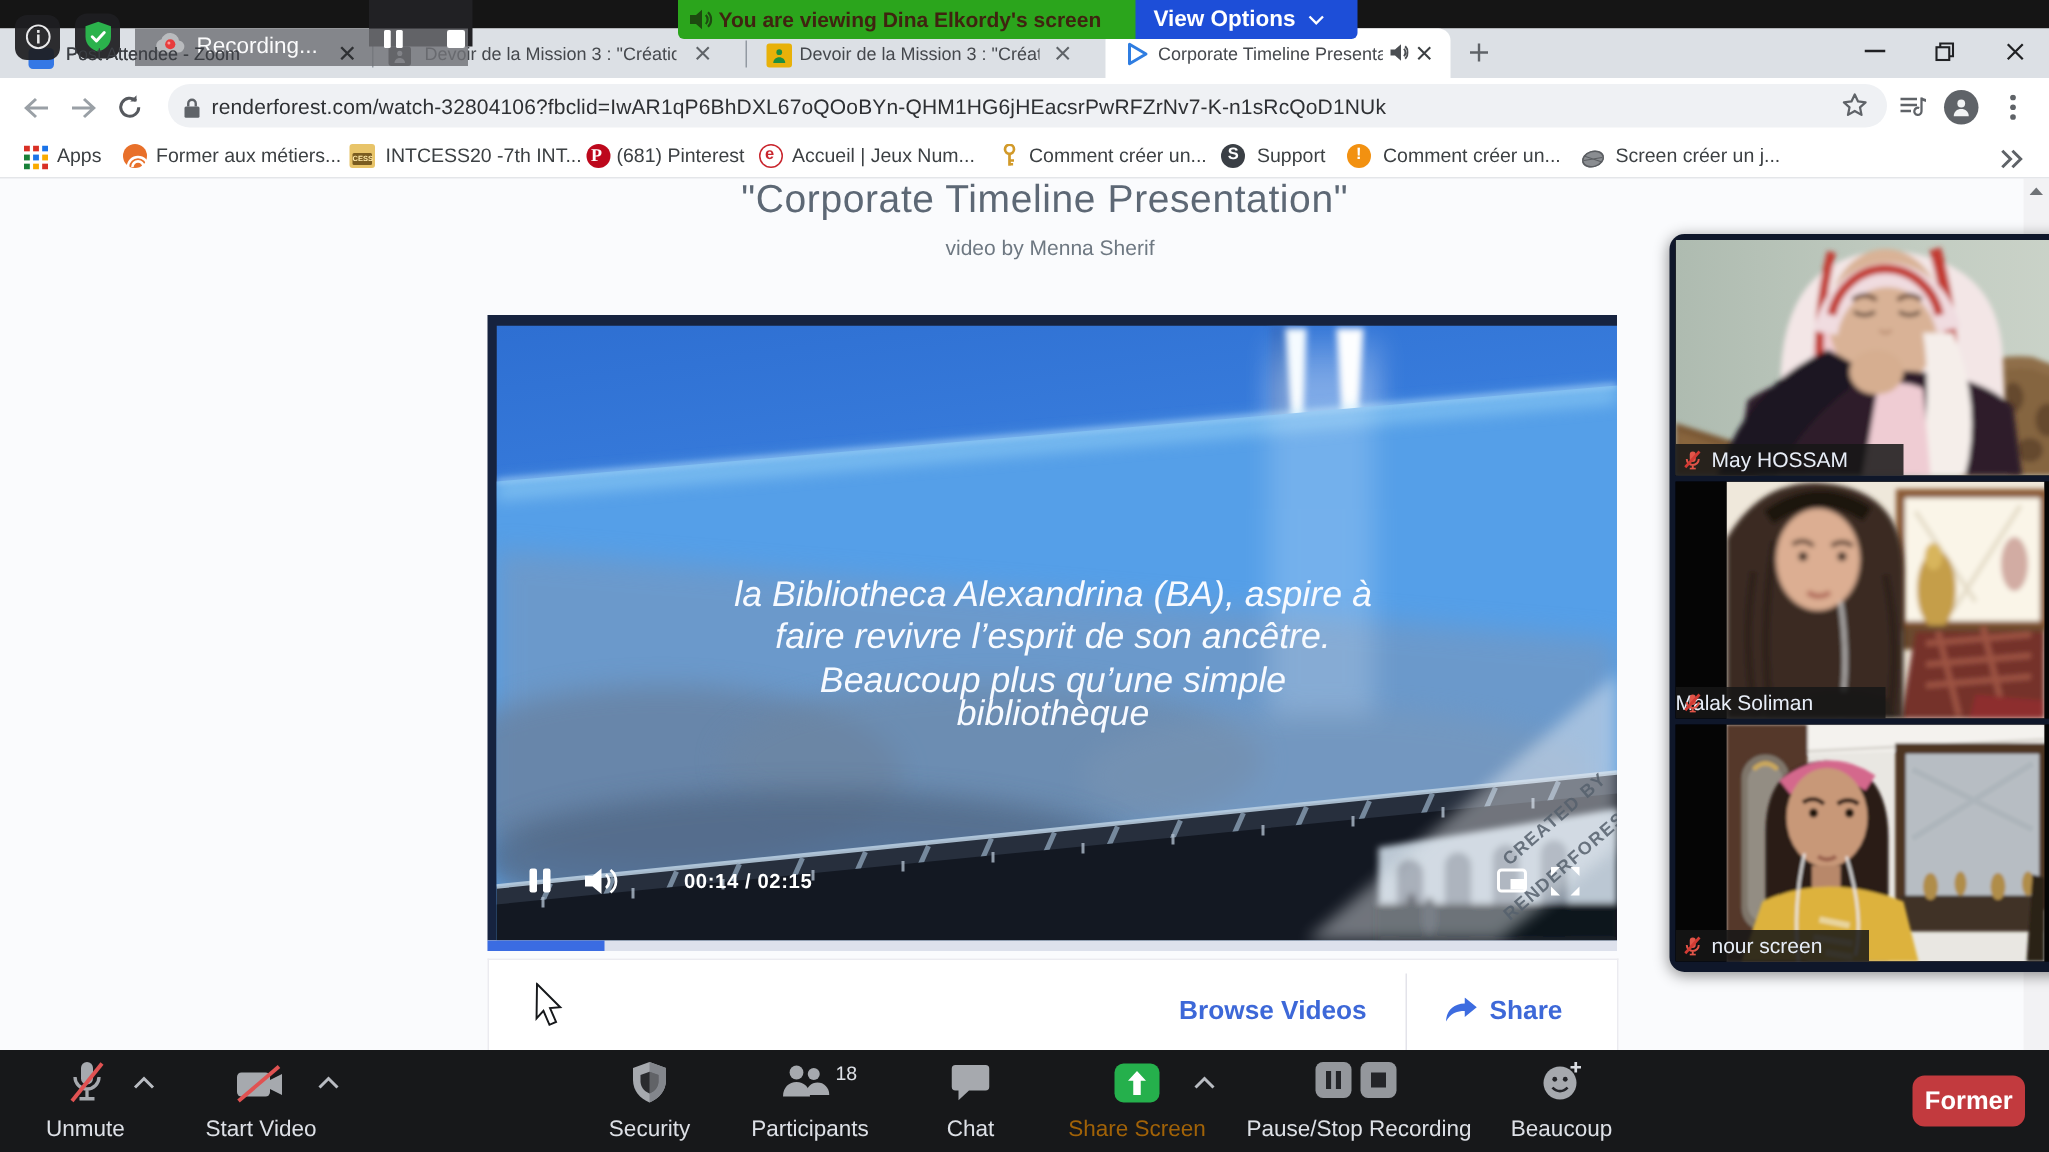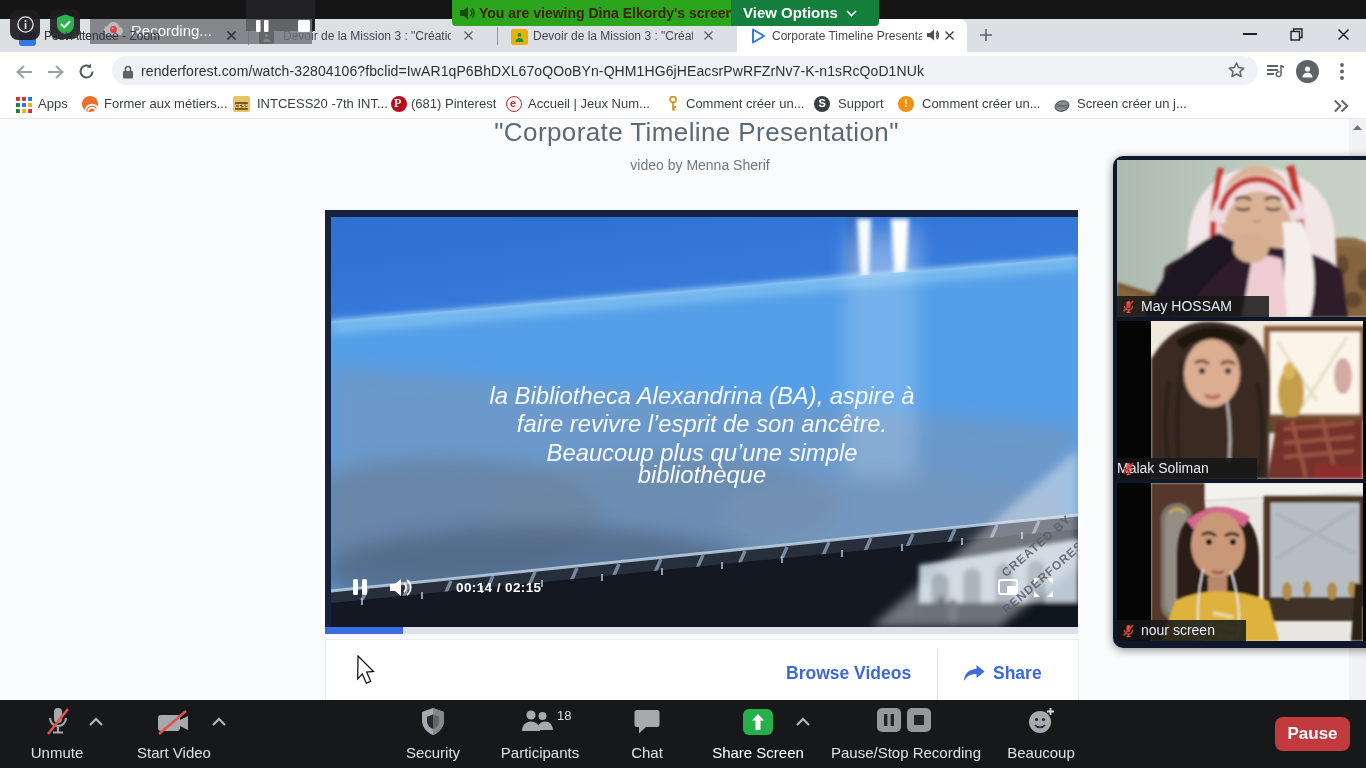--- a/index.html
+++ b/index.html
@@ -28,26 +28,26 @@
   #progress{left:325px;top:509px;width:753px;height:7px;background:#dde1ec}
   #progfill{left:0;top:0;width:78px;height:7px;background:#3b6ce2}
   #card{left:325px;top:521px;width:752px;height:61px;background:#fff;border:1px solid #ebebf0;border-bottom:none}
   #carddiv{left:611px;top:9px;width:1px;height:52px;background:#e3e3ea}
   .blue{color:#3d68d8;font-weight:bold;font-size:17.5px}
   
   #sbar{left:1349px;top:118px;width:17px;height:582px;background:#f2f2f4}
   
   #ztool{left:0;top:700px;width:1366px;height:68px;background:#17181a}
   .zlabel{position:absolute;top:44px;font-size:15px;color:#dde0e6;white-space:nowrap;text-align:center}
-  .green{color:#ffffff}
+  .green{color:#a16207}
   #leave{left:1275px;top:17px;width:75px;height:34px;background:#c23a3e;border-radius:8px;
          color:#fff;font-weight:bold;font-size:17px;text-align:center;line-height:34px}
   
   #banner-g{left:452px;top:0;width:307px;height:26px;background:#2ba51c;border-radius:0 0 0 4px}
-  #banner-d{left:731px;top:0;width:148px;height:26px;background:#15803d;border-radius:0 0 4px 0}
+  #banner-d{left:757px;top:0;width:148px;height:26px;background:#1d4ed8;border-radius:0 0 4px 0}
   #panel{left:1113px;top:156px;width:288px;height:492px;background:#0f172a;border-radius:10px;
          box-shadow:0 2px 10px rgba(0,0,0,.45)}
   .tile{position:absolute;left:4px;width:280px;background:#000;overflow:hidden}
   .nlabel{position:absolute;left:0;bottom:0;height:21px;background:rgba(22,22,22,.85);
           color:#e7edf7;font-size:14px;line-height:21px;white-space:nowrap}
 </style>
 </head>
 <body>
 <div class="abs" id="topblack"></div>
 <div class="abs" id="tabstrip">
@@ -376,21 +376,21 @@
   <div class="abs" style="left:914px;top:15px;width:10px;height:10px;background:#232428"></div>
   <div class="zlabel" style="left:830px;width:152px">Pause/Stop Recording</div>
   <svg class="abs" style="left:1028px;top:7px" width="28" height="27" viewBox="0 0 28 27">
     <circle cx="12" cy="15" r="11" fill="#a6a9ae"></circle>
     <circle cx="8.5" cy="12.5" r="1.6" fill="#232428"></circle>
       <circle cx="15.5" cy="12.5" r="1.6" fill="#232428"></circle>
     <path d="M7 18a6.4 6.4 0 0010 0" fill="none" stroke="#232428" stroke-width="1.8"></path>
     <path d="M22.5 1v7M19 4.5h7" stroke="#d9dce2" stroke-width="1.8"></path>
   </svg>
   <div class="zlabel" style="left:1001px;width:80px">Beaucoup</div>
-  <div class="abs" id="leave">Pause</div>
+  <div class="abs" id="leave">Former</div>
 </div>
 <div class="abs" id="banner-g">
   <svg class="abs" style="left:7px;top:5px" width="16" height="16" viewBox="0 0 16 16">
       <path d="M1 5v6h4l4 3.5v-13L5 5z" fill="#1d4a10"></path>
       <path d="M11.5 5a4.2 4.2 0 010 6M13 3.2a6.6 6.6 0 010 9.6" fill="none" stroke="#1d4a10" stroke-width="1.5"></path>
     </svg>
   <div class="abs" style="left:27px;top:5px;font-size:14px;font-weight:bold;color:#3f2410">You are viewing Dina Elkordy's screen</div>
 </div>
 <div class="abs" id="banner-d">
   <div class="abs" style="left:12px;top:4px;font-size:15px;font-weight:bold;color:#fff">View Options</div>

